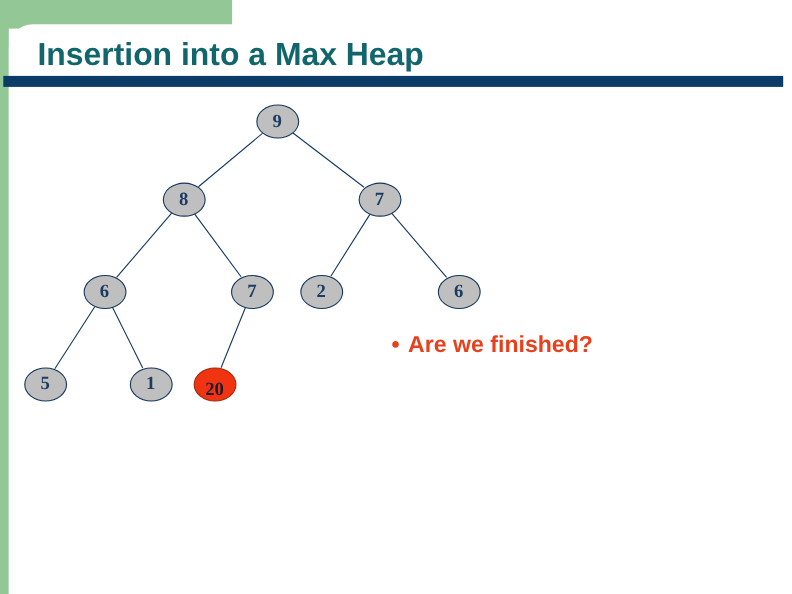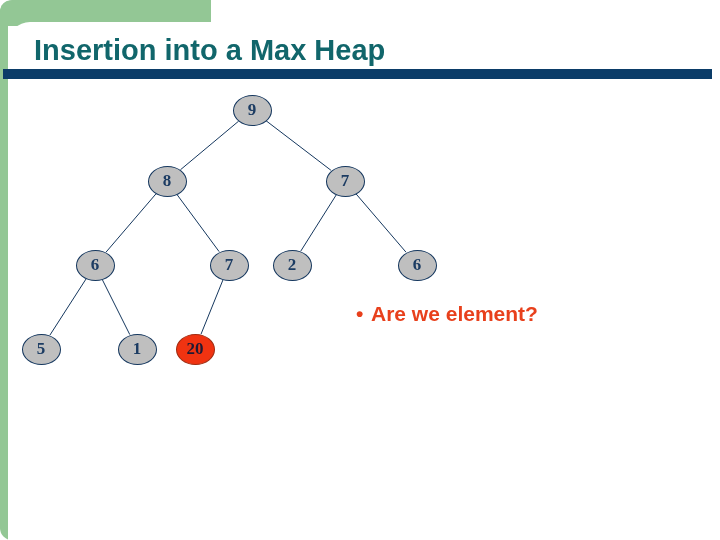--- a/index.html
+++ b/index.html
@@ -13,21 +13,20 @@
     background: #ffffff;
     font-family: "Liberation Sans", sans-serif;
     overflow: hidden;
   }
   #slide {
     position: relative;
     width: 720px;
     height: 540px;
     background: #ffffff;
     overflow: hidden;
-    border-radius: 12px;
   }
 
   
   .green-band {
     position: absolute;
     left: 0;
     top: 0;
     width: 211px;
     height: 26px;
     background: #93c795;
@@ -98,20 +97,21 @@
     justify-content: center;
     font-family: "Liberation Serif", serif;
     font-weight: bold;
     font-size: 17px;
     color: #1c3c63;
   }
   .node.highlight {
     background: #f03311;
     border-color: #a02a10;
     color: #201a33;
+    align-items: flex-end;
   }
 
   
   .bullets {
     position: absolute;
     left: 356px;
     top: 298px;
     width: 350px;
   }
   .bullet-line {
@@ -181,16 +181,16 @@
         <div class="node" style="left: 117.5px; top: 254.5px;">
           <span>1</span>
         </div>
         <div class="node highlight" style="left: 175.5px; top: 254.5px;">
           <span>20</span>
         </div>
       </div>
   </div>
 
   <div class="bullets">
-      <div class="bullet-line bullet-accent"><span class="dot">•</span><span>Are we element?</span></div>
+      <div class="bullet-line bullet-accent"><span class="dot">•</span><span>Are we finished?</span></div>
     </div>
 
 </div>
 
 </body></html>

